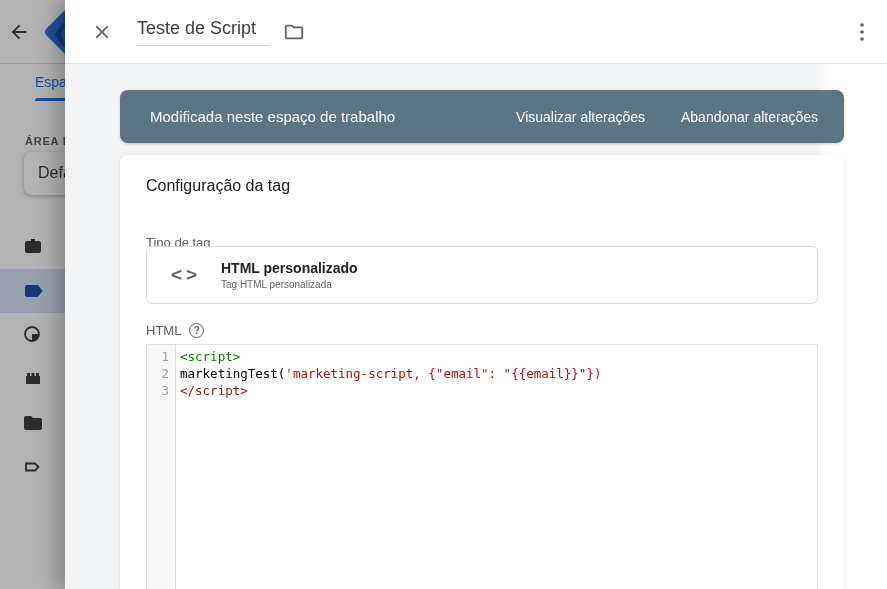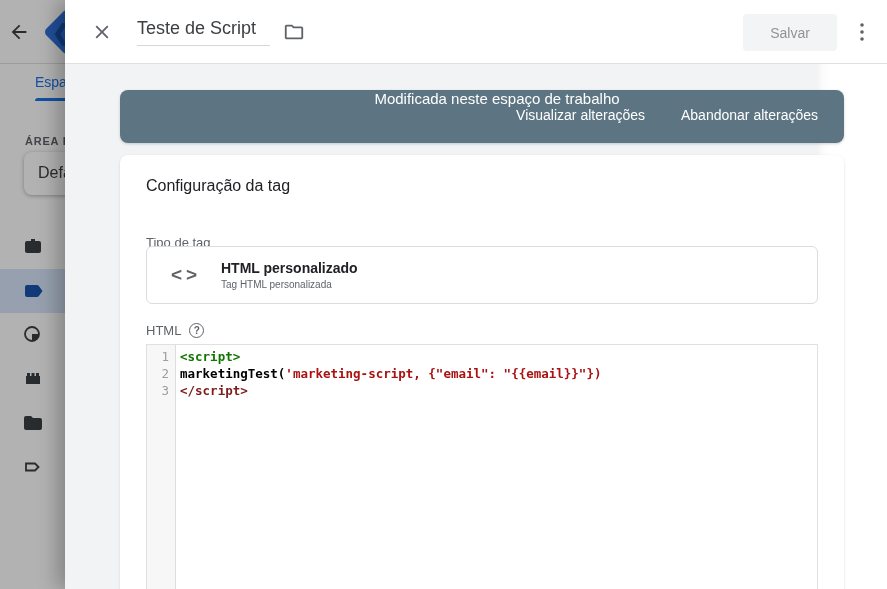--- a/index.html
+++ b/index.html
@@ -62,21 +62,21 @@
 
   
   .editor{position:absolute;left:26px;top:189px;width:672px;height:300px;background:#fff;
           border:1px solid #e0e0e0;overflow:hidden;}
   .editor::before{content:"";position:absolute;left:0;top:0;width:28px;height:100%;
                   background:#f7f7f7;border-right:1px solid #ddd;}
   .code-lines{position:relative;padding-top:3px;}
   .code-row{display:flex;height:17px;line-height:17px;
             font-family:"DejaVu Sans Mono",monospace;font-size:12.5px;}
   .ln{width:29px;flex:0 0 29px;text-align:right;padding-right:7px;color:#9e9e9e;}
-  .code-text{padding-left:4px;white-space:pre;font-weight:700;}
+  .code-text{padding-left:4px;white-space:pre;font-weight:400;}
 </style>
 </head>
 <body>
 
 <div class="stage">
 
   <div class="backdrop">
     <div class="bd-header">
       <svg class="bd-back" viewBox="0 0 24 24">
         <path fill="currentColor" d="M20 11H7.8l5.6-5.6L12 4l-8 8 8 8 1.4-1.4L7.8 13H20v-2z"></path>
@@ -130,29 +130,28 @@
 
   <div class="modal">
     <div class="m-header">
       <svg class="m-close" viewBox="0 0 24 24">
         <path fill="currentColor" d="M19 6.4 17.6 5 12 10.6 6.4 5 5 6.4 10.6 12 5 17.6 6.4 19 12 13.4 17.6 19 19 17.6 13.4 12z"></path>
       </svg>
       <div class="m-title">Teste de Script</div>
       <svg class="m-folder" viewBox="0 0 24 24">
         <path fill="currentColor" d="M20 6h-8l-2-2H4c-1.1 0-2 .9-2 2v12c0 1.1.9 2 2 2h16c1.1 0 2-.9 2-2V8c0-1.1-.9-2-2-2zm0 12H4V6h5.17l2 2H20v10z"></path>
       </svg>
-      <button class="m-save">Salvar</button>
       <svg class="m-kebab" viewBox="0 0 12 24">
         <circle cx="6" cy="5" r="1.8" fill="currentColor"></circle>
         <circle cx="6" cy="12" r="1.8" fill="currentColor"></circle>
         <circle cx="6" cy="19" r="1.8" fill="currentColor"></circle>
       </svg>
     </div>
 
-    <div class="banner" style="background: rgb(93, 116, 130); flex-direction: column;">
+    <div class="banner" style="background: rgb(93, 116, 130);">
       <span class="banner-msg">Modificada neste espaço de trabalho</span>
       <span class="banner-actions">
         <span class="banner-link">Visualizar alterações</span>
         <span class="banner-link">Abandonar alterações</span>
       </span>
     </div>
 
     <div class="card">
       <div class="card-title">Configuração da tag</div>
       <div class="type-label">Tipo de tag</div>

